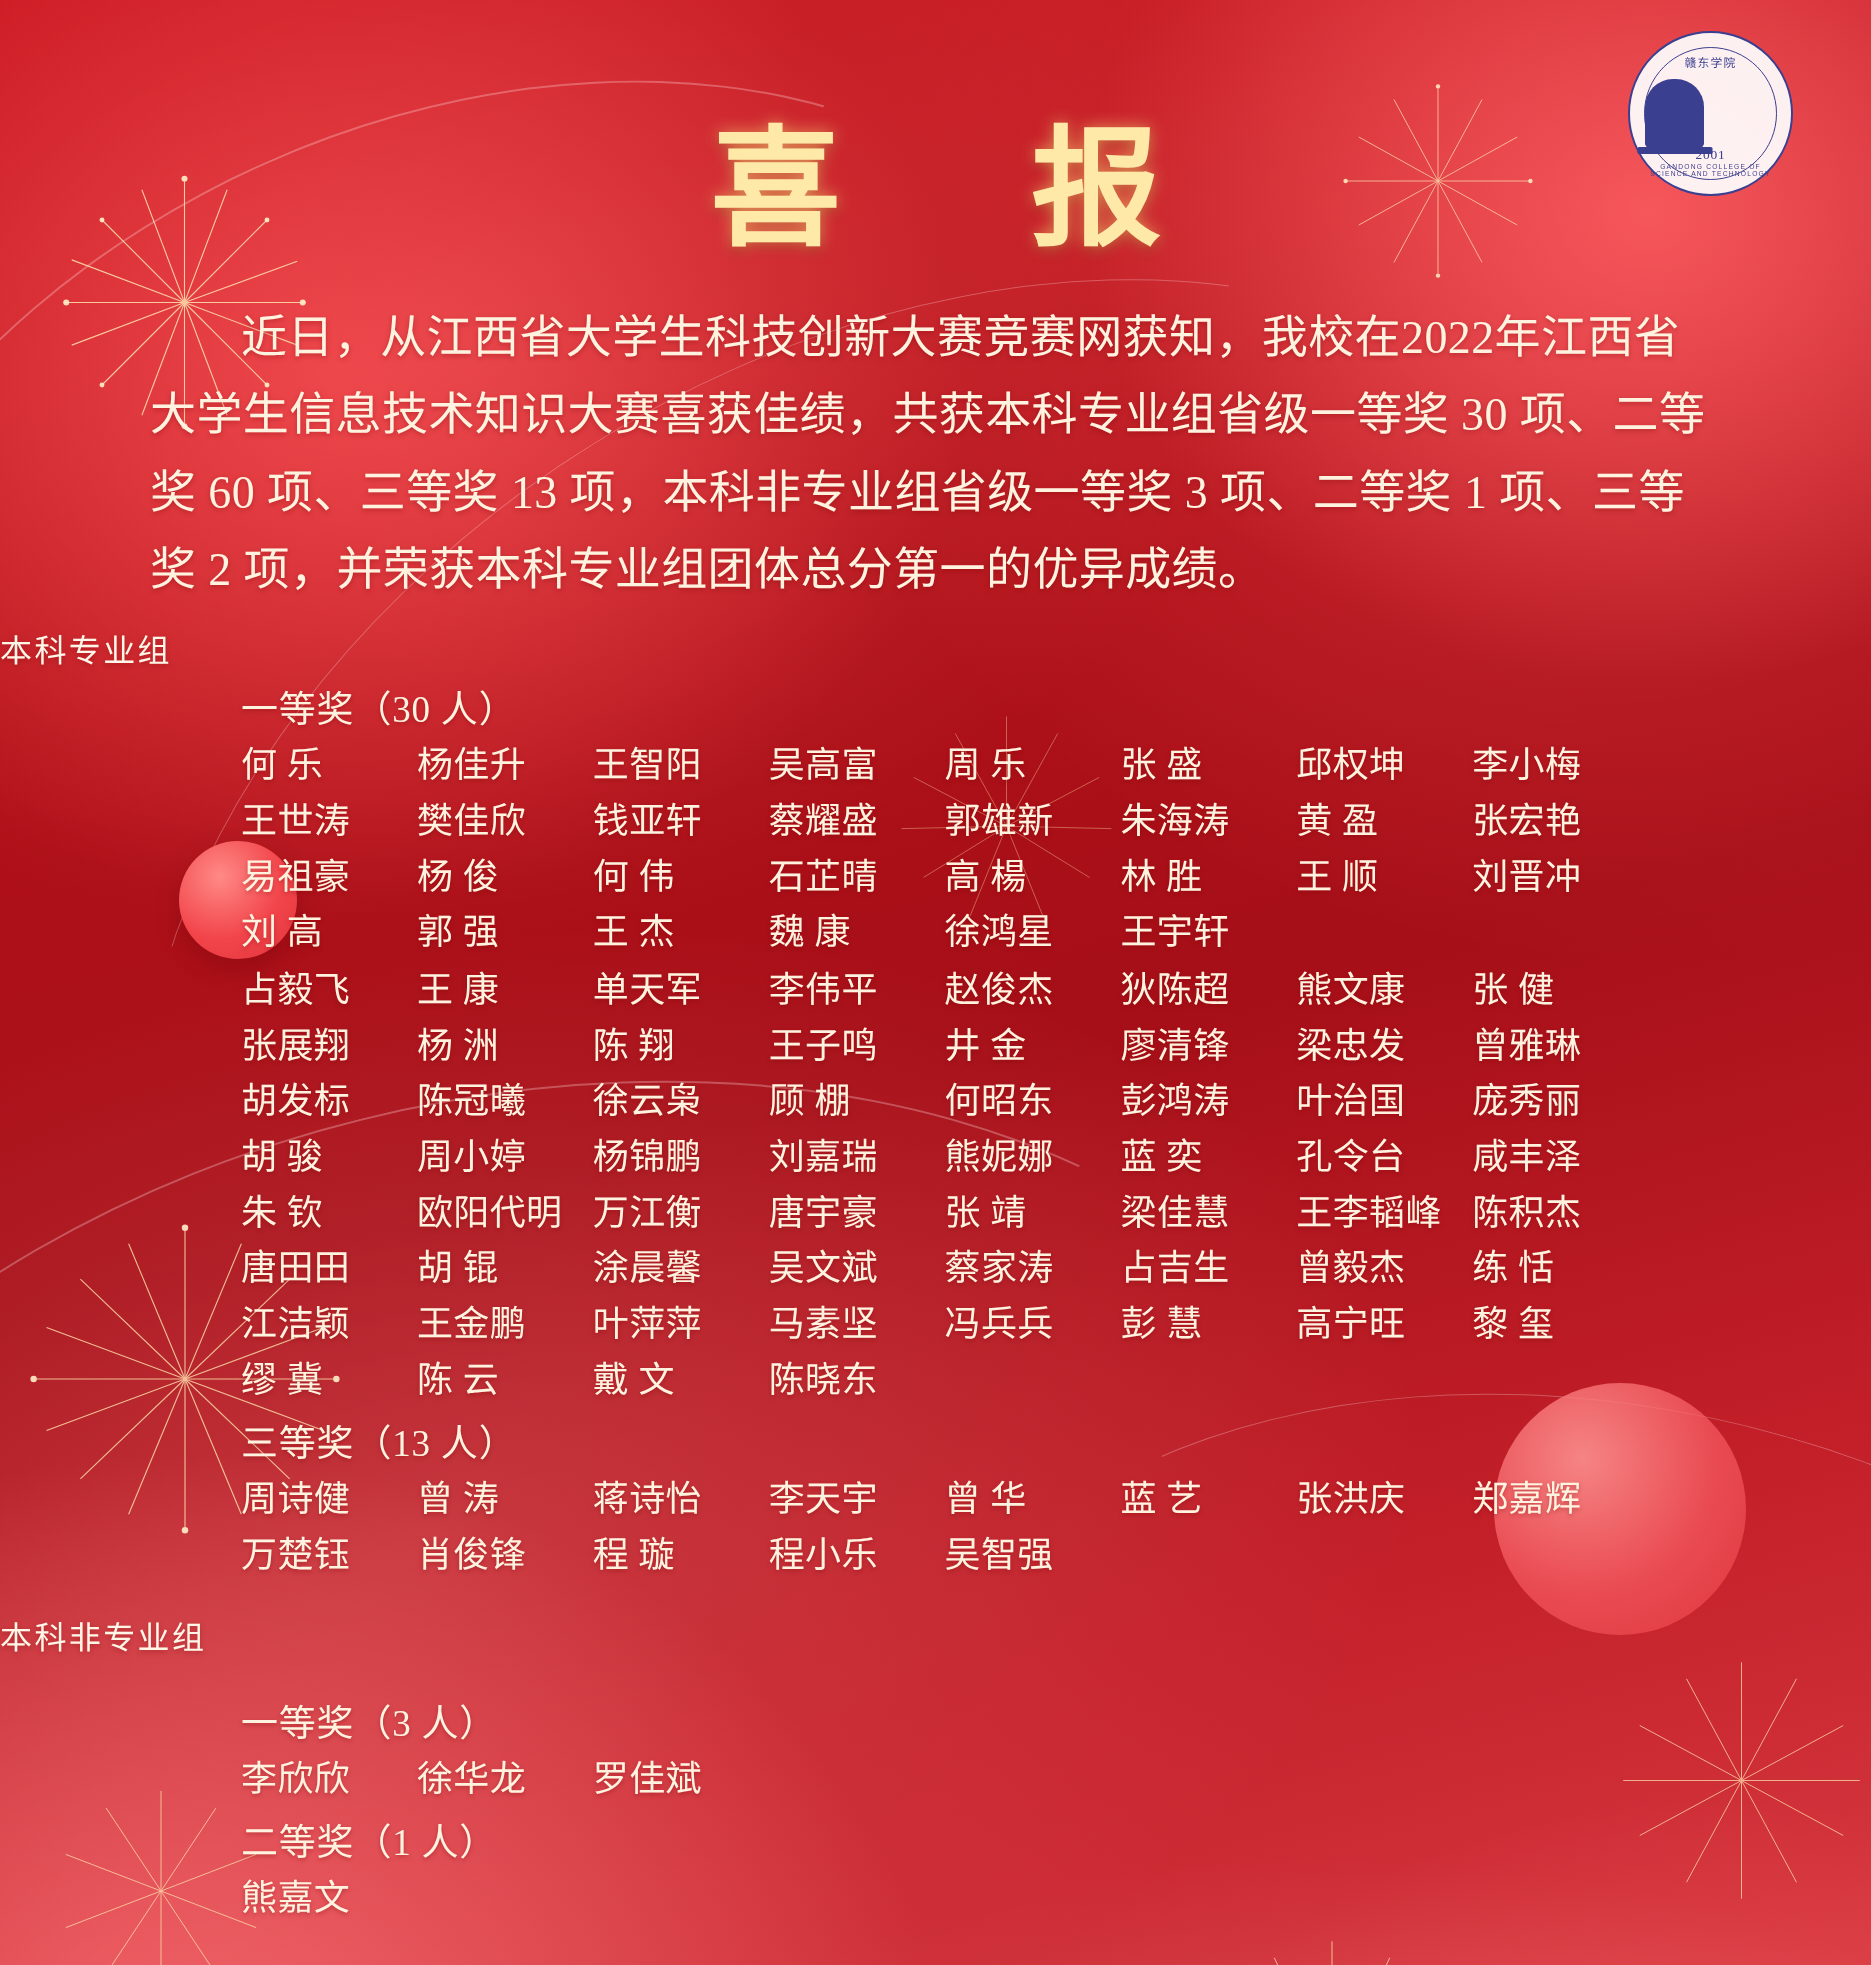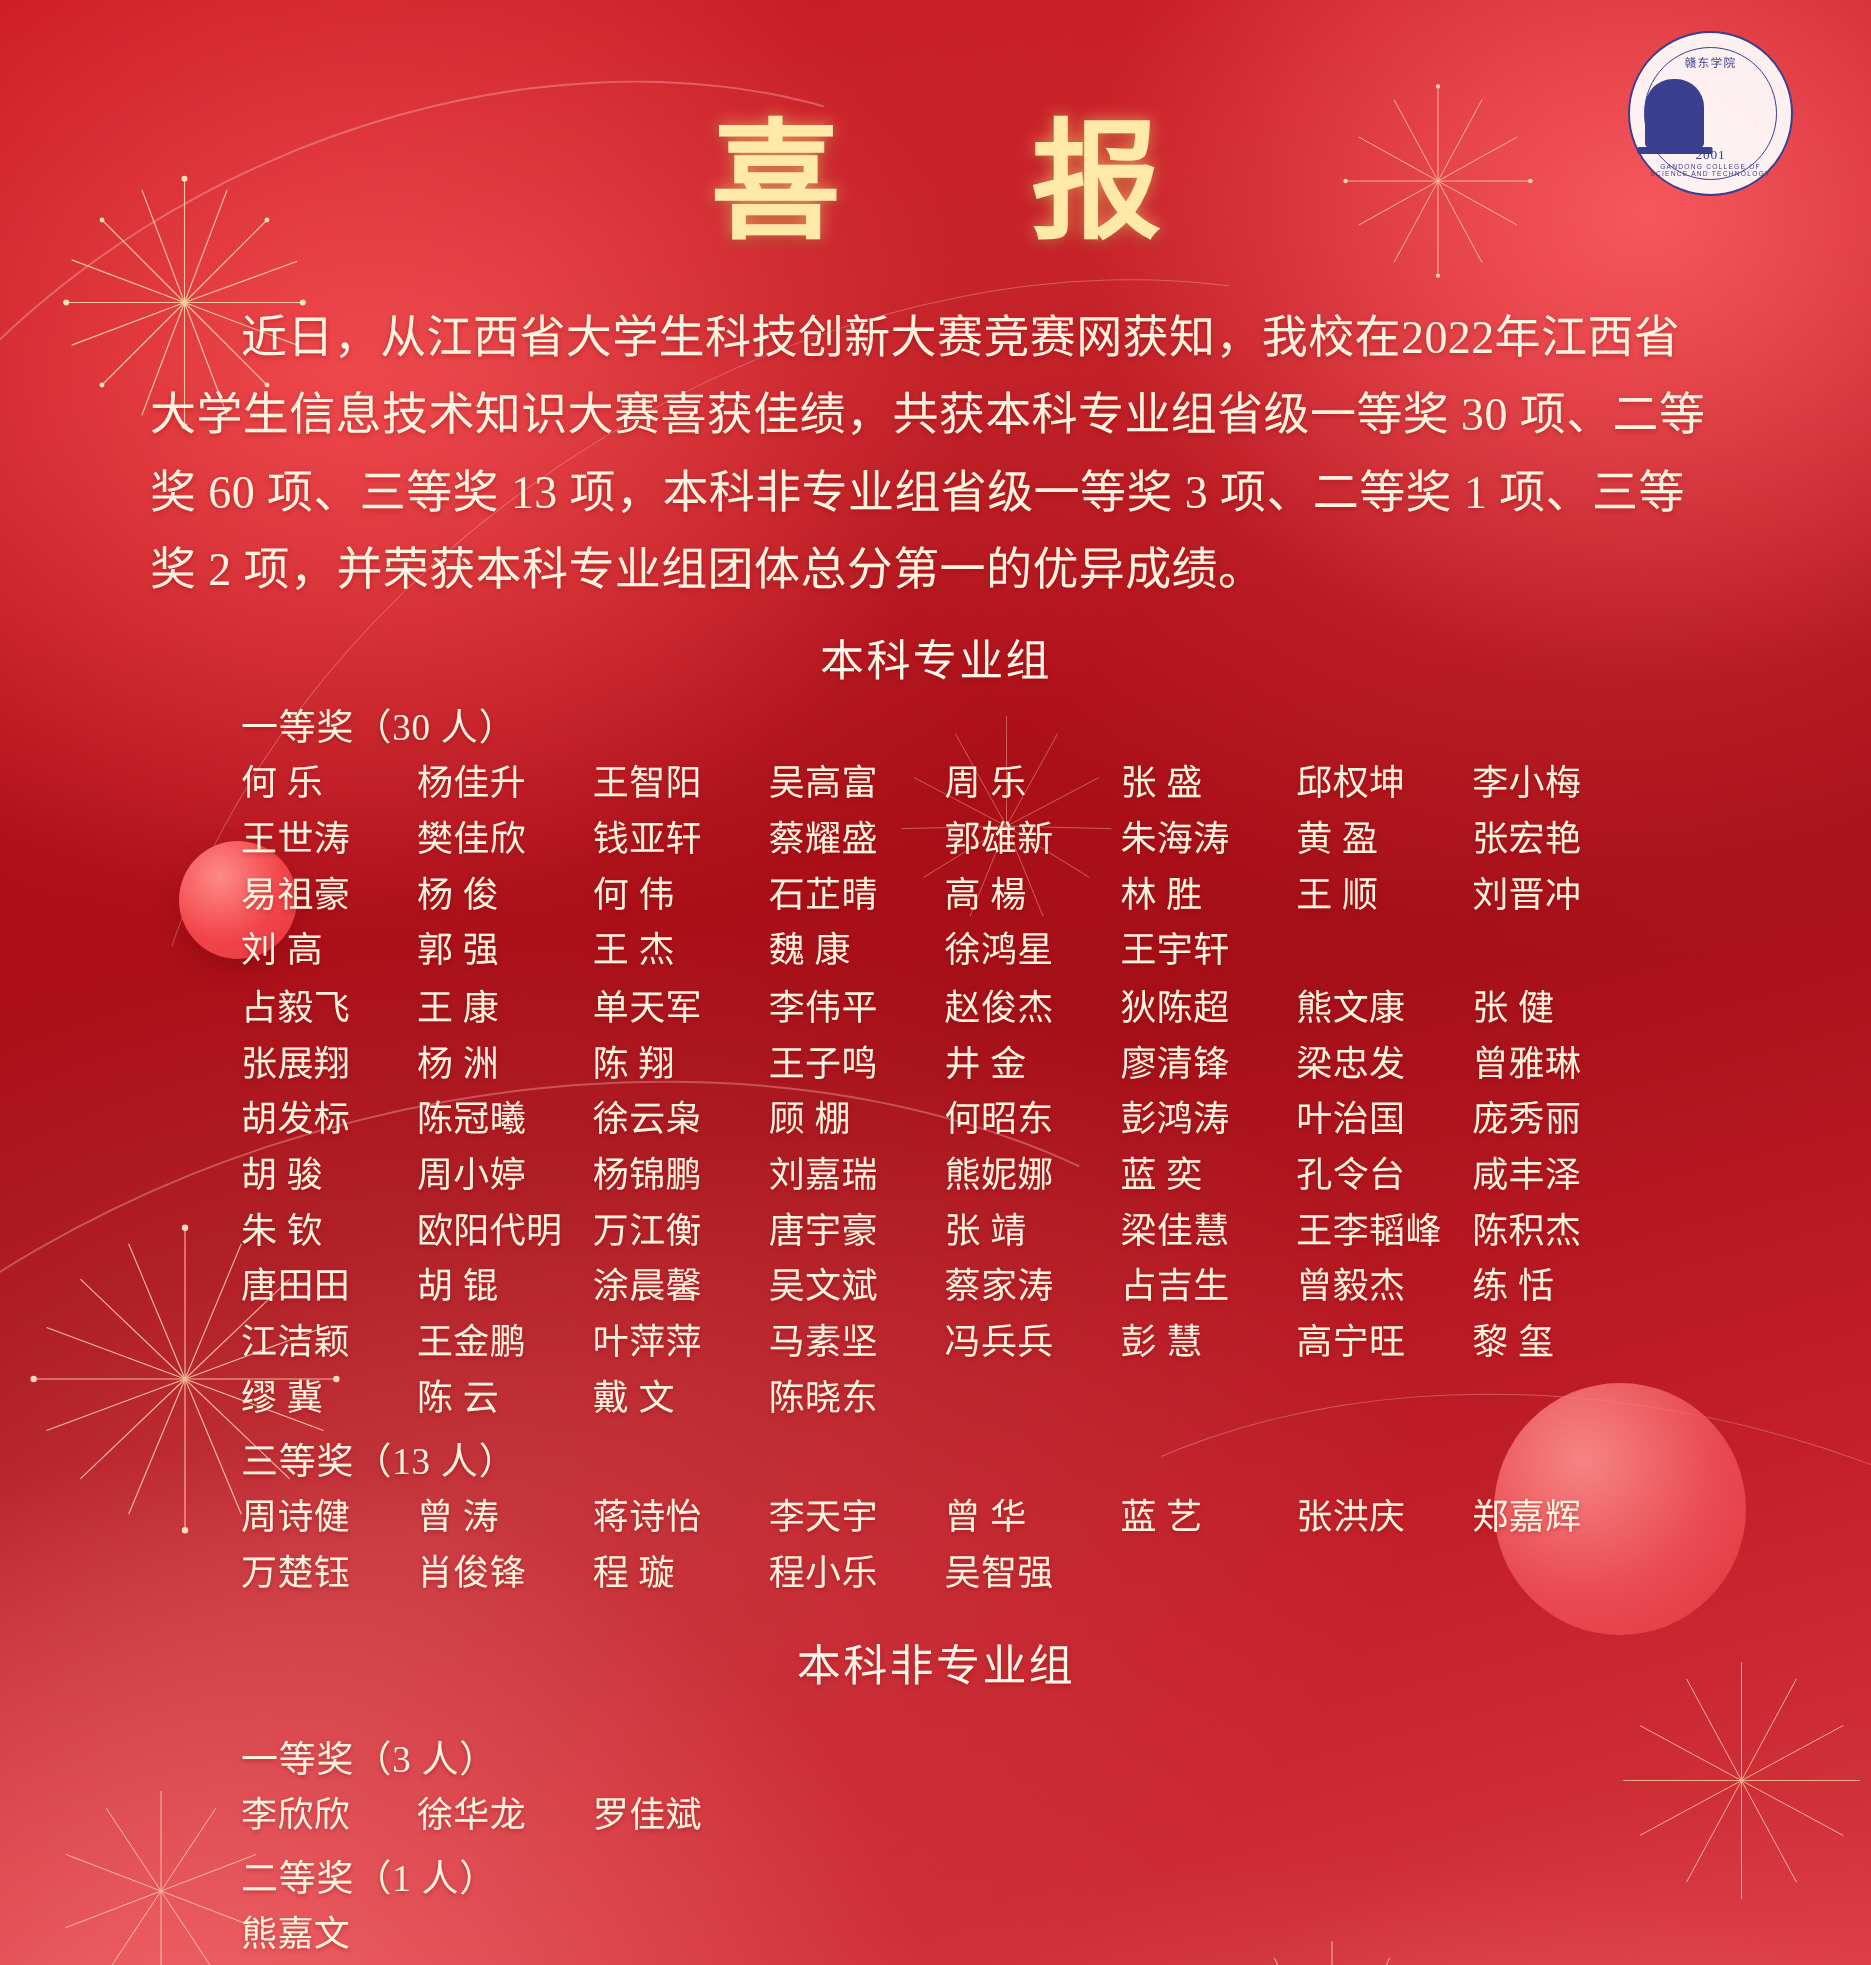--- a/index.html
+++ b/index.html
@@ -76,21 +76,21 @@
     background: radial-gradient(circle at 35% 30%, rgba(255,150,148,0.85) 0%, rgba(246,90,96,0.75) 55%, rgba(232,60,68,0.7) 100%);
   }
 
   
   .fw { position: absolute; pointer-events: none; }
   .fw svg { display: block; overflow: visible; }
 
   
   .title-row {
     position: absolute;
-    left: 0; right: 0; top: 76px;
+    left: 0; right: 0; top: 83px;
     text-align: center;
   }
   .xibao {
     display: inline-block;
     font-family: "Liberation Serif", "DejaVu Serif", serif;
     font-size: 130px;
     font-weight: bold;
     letter-spacing: 79px;
     text-indent: 79px;
     color: #ffe9a8;
@@ -155,22 +155,22 @@
     margin: 0 auto;
     width: 1572px;
     font-size: 46px;
     line-height: 1.68;
     text-indent: 91px;
     color: #fff3e0;
     text-shadow: 0 1.6px 5.5px rgba(120,0,0,0.35);
     letter-spacing: 0.4px;
   }
   .section-title {
-    text-align: center;
-    font-size: 44px;
+    text-align: left;
+    font-size: 32px;
     margin: 17.3px 0 3.9px 0;
     color: #fff6e8;
     letter-spacing: 2.4px;
     text-shadow: 0 1.6px 5.5px rgba(120,0,0,0.35);
   }
   .award-head {
     font-size: 37px;
     color: #fff3e0;
     margin: 7.9px 0 3.1px 241px;
     letter-spacing: 0.8px;

